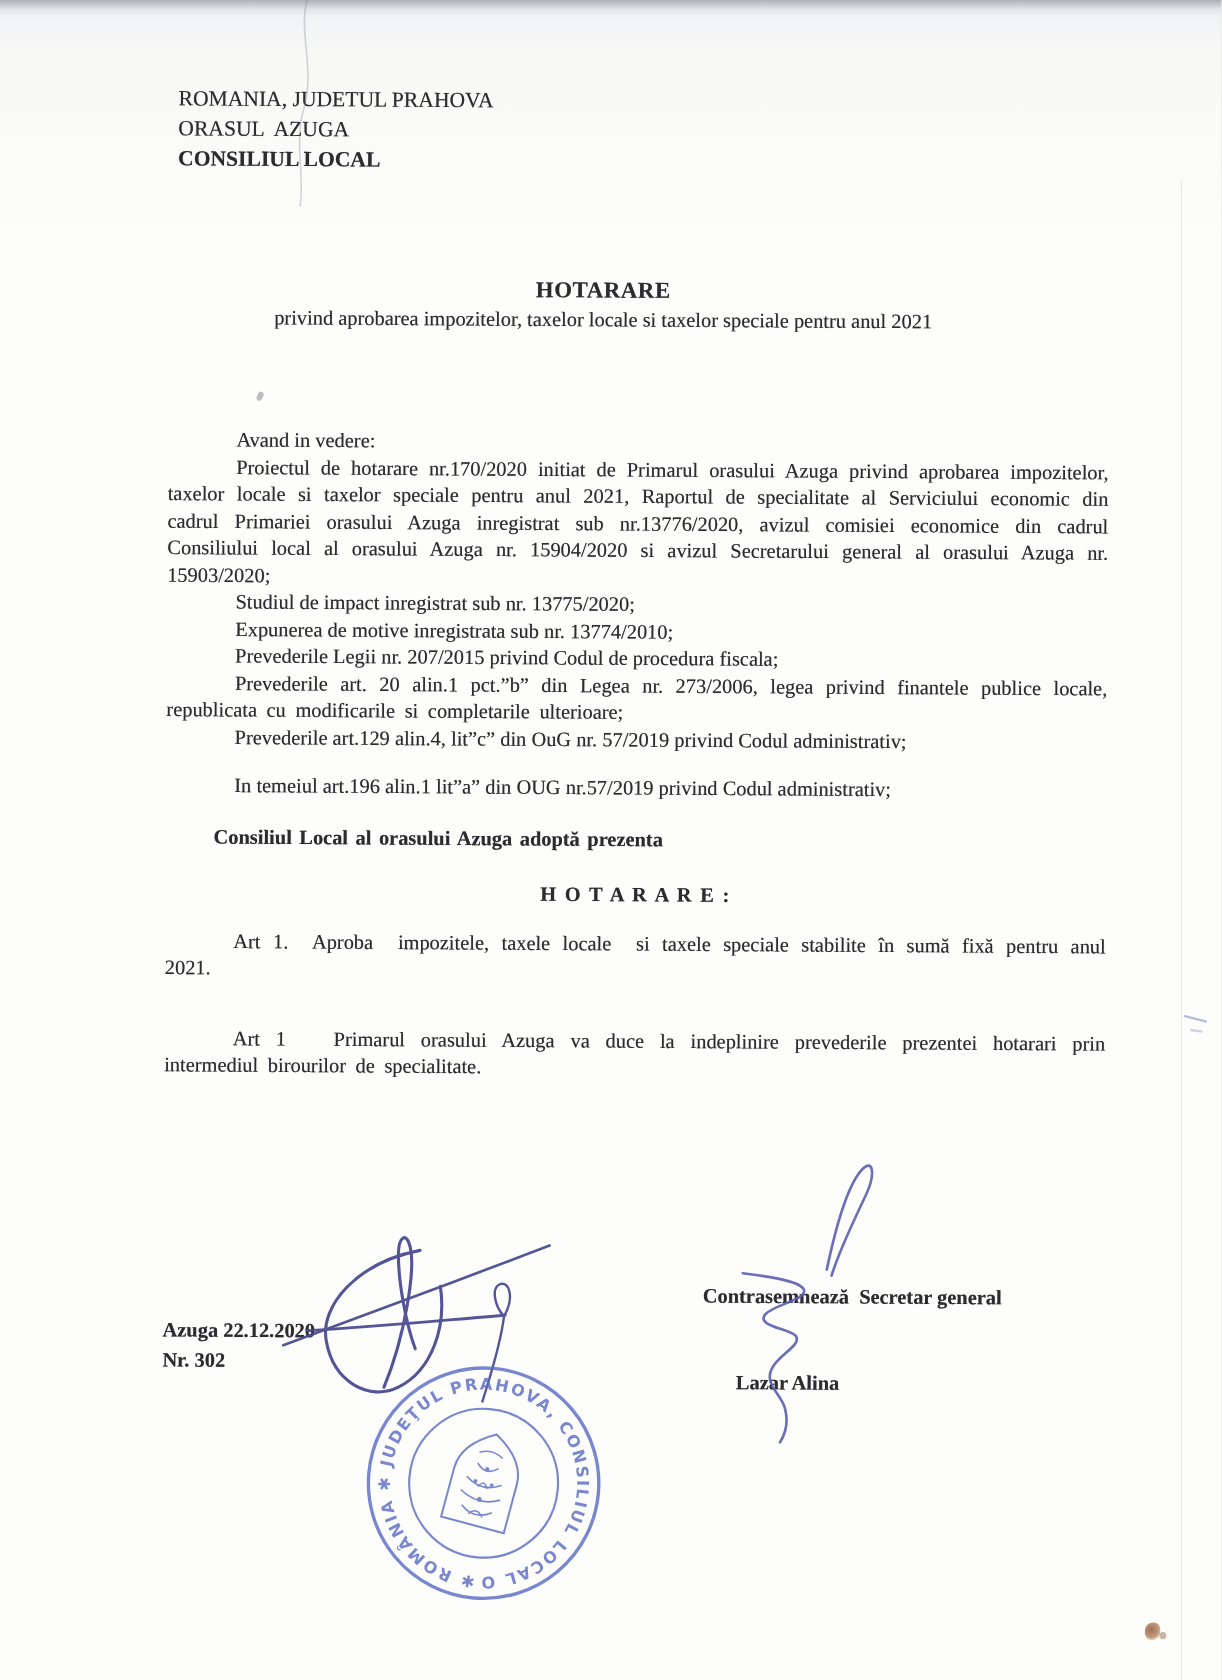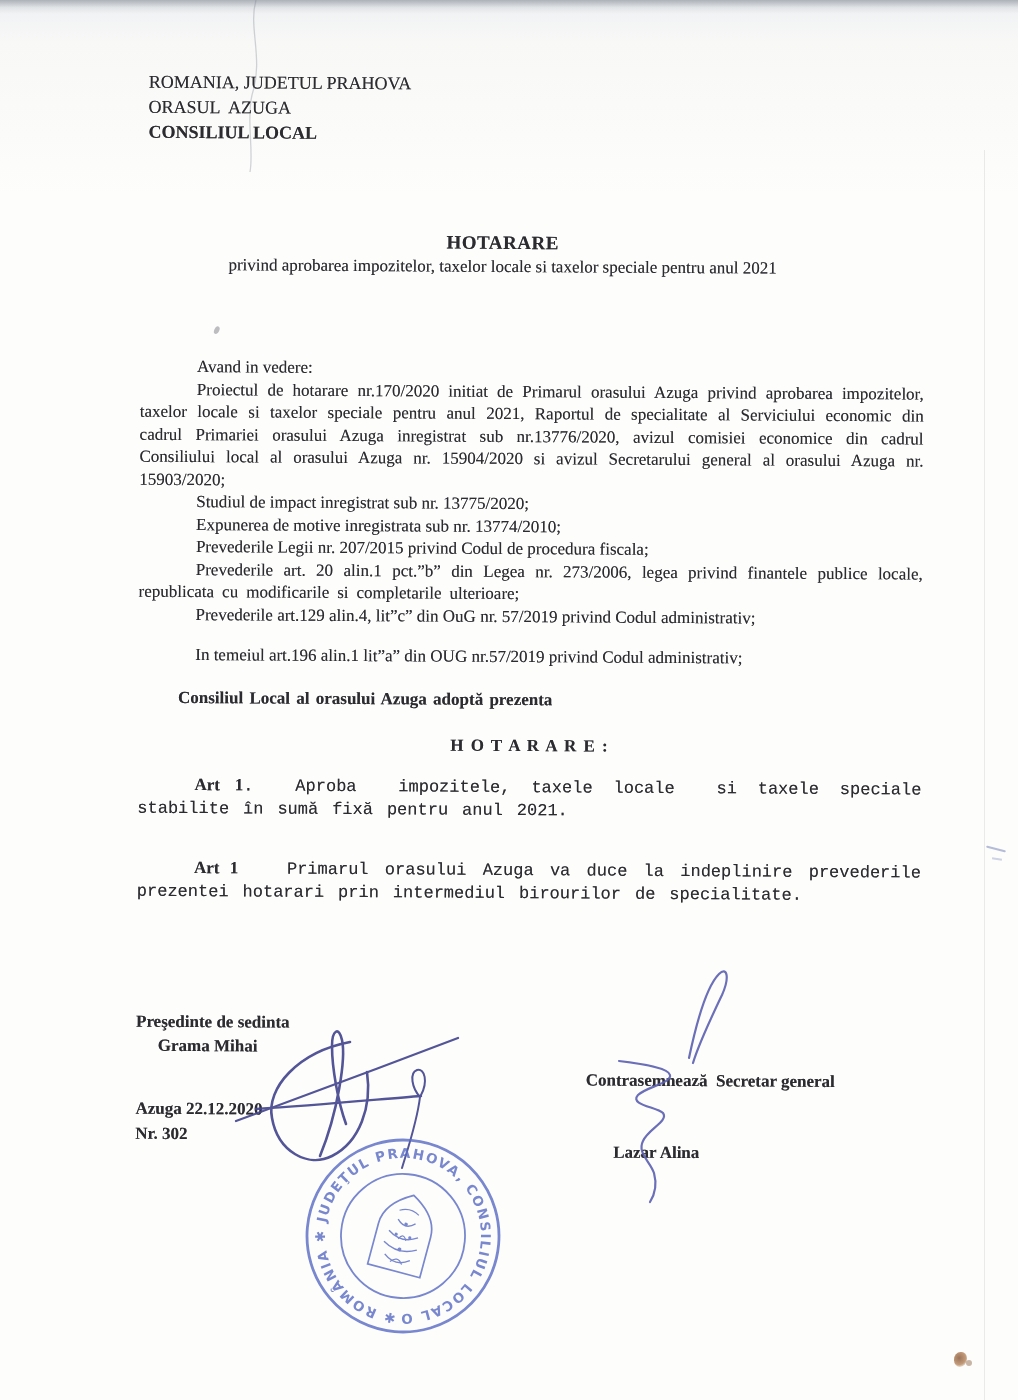--- a/index.html
+++ b/index.html
@@ -27,24 +27,24 @@
   .title-block{position:absolute;left:100px;top:232px;width:800px;text-align:center;}
   .doc-title{font-size:19px;font-weight:bold;letter-spacing:0.5px;}
   .doc-subtitle{font-size:17px;margin-top:3px;}
   .body-col{position:absolute;left:138px;top:358px;width:784px;font-size:17px;line-height:22.5px;}
   .body-col p{margin:0;}
   .ind{text-indent:57px;}
   .just{text-align:justify;word-spacing:0.22em;}
   .gap-sm{margin-top:18px !important;}
   .gap-md{margin-top:20px !important;}
   .gap-xl{margin-top:36px !important;}
-  .bold{font-weight:bold;}
+  .bold{font-weight:normal;}
   .adoption{font-weight:bold;text-indent:40px;word-spacing:2px;}
   .decision-heading{font-weight:bold;text-align:center;letter-spacing:1.5px;margin-top:24px !important;}
-  .article-text{white-space:pre-wrap;font-family:Liberation Mono, monospace;}
+  .article-text{white-space:pre-wrap;}
   .sig-block{position:absolute;font-size:17px;font-weight:bold;line-height:24px;}
   .sig-president{left:138px;top:1012px;}
   .sig-president .sig-name{padding-left:22px;}
   .sig-secretary{left:588px;top:1020px;white-space:pre-wrap;}
   .sig-secretary .sig-name{padding-left:28px;}
   .issue-block{position:absolute;left:138px;top:1098px;font-size:17px;font-weight:bold;line-height:25px;}
   .overlay{position:absolute;left:0;top:0;pointer-events:none;}
   .right-edge-line{position:absolute;left:984px;top:150px;width:1px;height:1250px;background:rgba(100,100,112,0.12);}
   .pen-mark{position:absolute;left:986px;top:848px;width:20px;height:2px;background:rgba(108,124,178,0.5);transform:rotate(14deg);border-radius:2px;}
   .pen-mark2{position:absolute;left:992px;top:858px;width:10px;height:1.5px;background:rgba(120,134,186,0.35);transform:rotate(8deg);}
@@ -81,24 +81,20 @@
       <p class="ind">Prevederile Legii nr. 207/2015 privind Codul de procedura fiscala;</p>
       <p class="ind just">Prevederile art. 20 alin.1 pct.”b” din Legea nr. 273/2006, legea privind finantele publice locale, republicata cu modificarile si completarile ulterioare;</p>
       <p class="ind">Prevederile art.129 alin.4, lit”c”  din OuG nr. 57/2019 privind Codul administrativ;</p>
       <p class="ind gap-sm">In temeiul art.196 alin.1 lit”a” din OUG nr.57/2019 privind Codul administrativ;</p>
       <p class="adoption gap-md">Consiliul Local al orasului Azuga adoptă prezenta</p>
       <p class="decision-heading">H O T A R A R E :</p>
       <p class="ind just gap-sm"><span class="bold">Art 1</span><span class="article-text">.  Aproba  impozitele, taxele locale  si taxele speciale stabilite în sumă fixă pentru anul 2021.</span></p>
       <p class="ind just gap-xl"><span class="bold">Art 1</span><span class="article-text">   Primarul orasului Azuga va duce la indeplinire prevederile prezentei hotarari prin intermediul birourilor de specialitate.</span></p>
     </div>
 
-    <div class="sig-block sig-president">
-      <div>Preşedinte de sedinta</div>
-      <div class="sig-name">Grama Mihai</div>
-    </div>
 
     <div class="sig-block sig-secretary">
       <div>Contrasemnează  Secretar general</div>
       <div class="sig-name">Lazar Alina</div>
     </div>
 
     <div class="issue-block">
       <div>Azuga 22.12.2020</div>
       <div>Nr. 302</div>
     </div>

